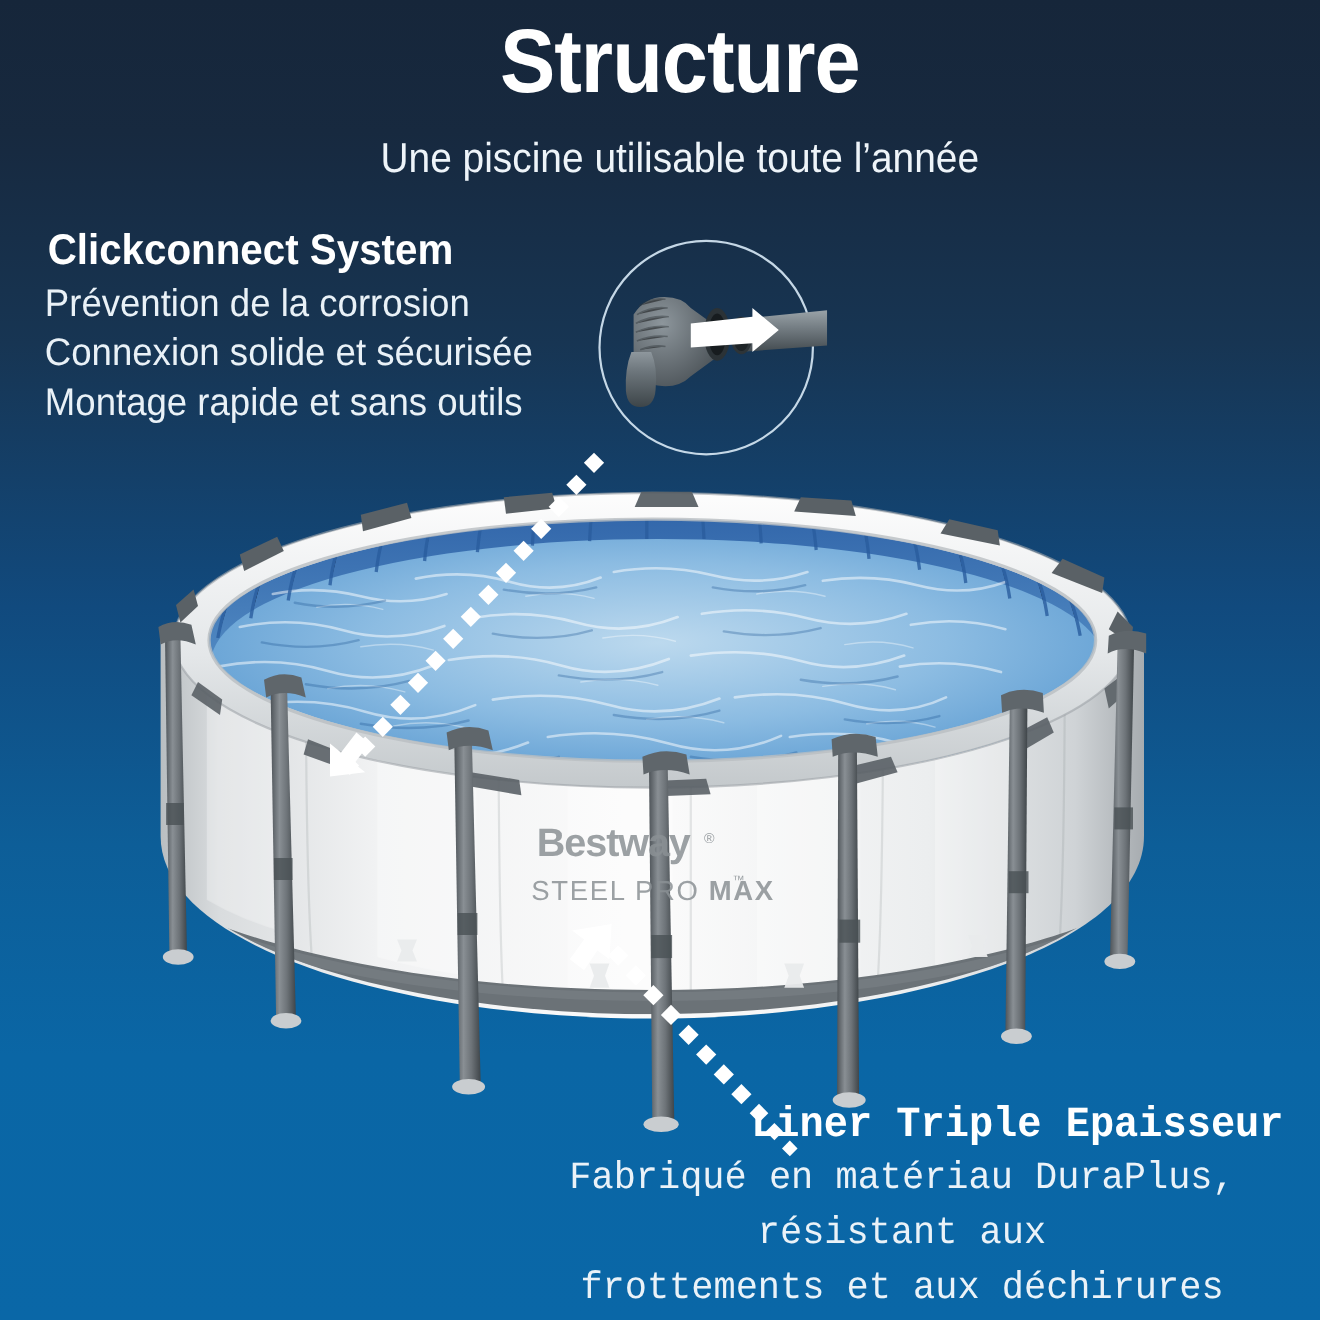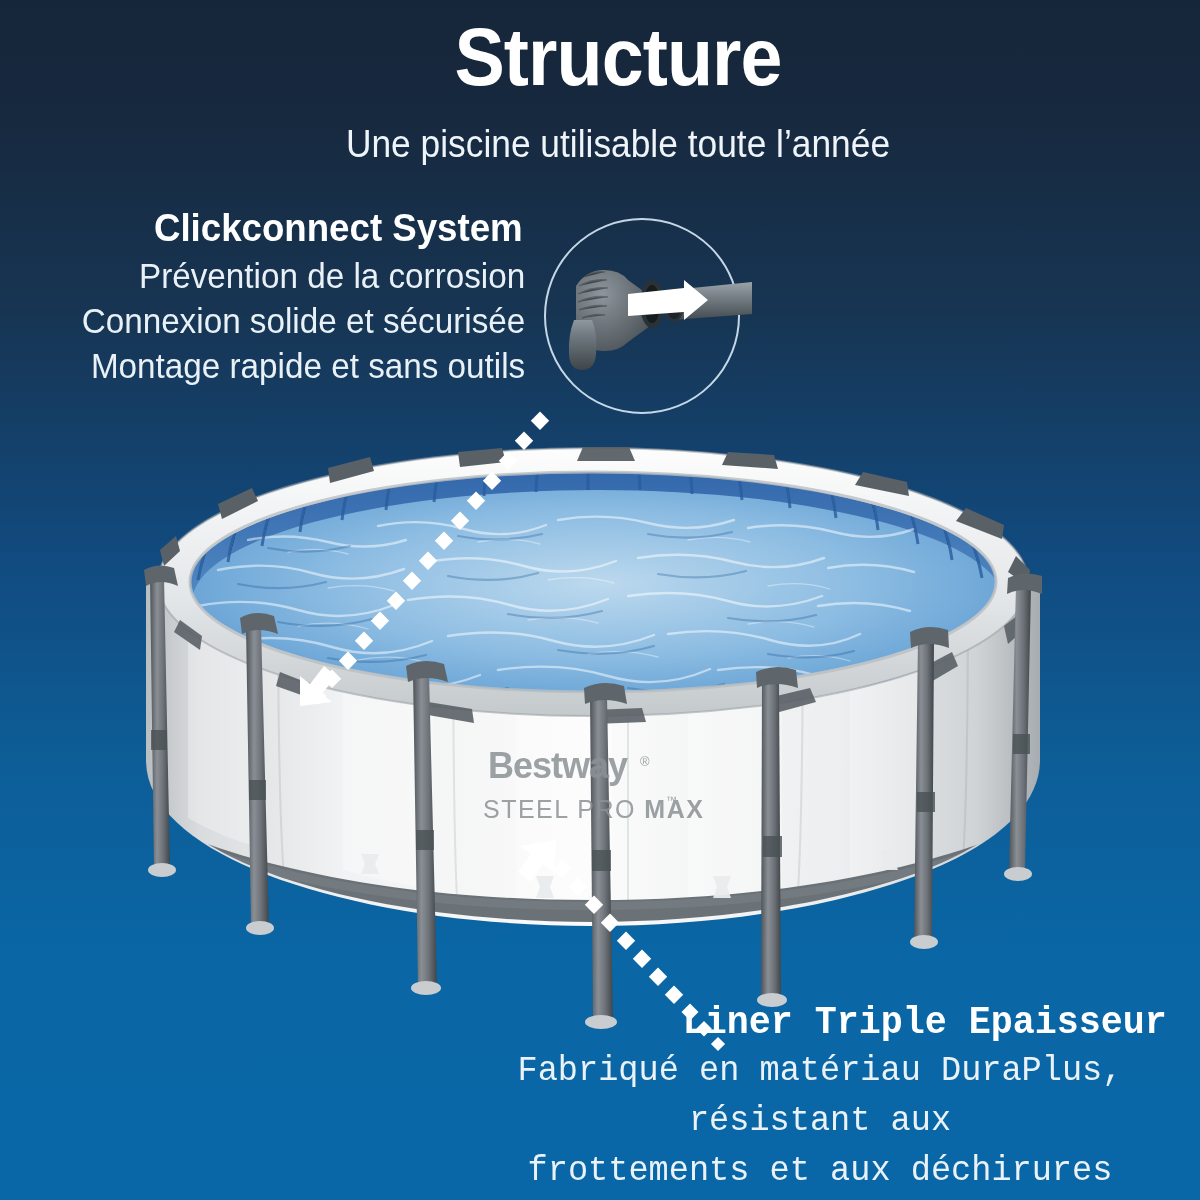--- a/index.html
+++ b/index.html
@@ -29,21 +29,21 @@
     font-family:"Liberation Sans Narrow","Liberation Sans",sans-serif;
     transform:scaleX(.92);transform-origin:50% 50%;
   }
   .subheadline{
     position:absolute;left:0;right:0;top:122px;text-align:center;
     font-size:38px;line-height:44px;color:#eef4f9;font-weight:400;
     transform:scaleX(.93);transform-origin:50% 50%;
   }
 
   .left-block{
-    position:absolute;left:28px;top:205px;width:510px;text-align:right;
+    position:absolute;left:28px;top:205px;width:510px;text-align:left;
   }
   .left-block .title{
     font-size:39px;font-weight:bold;color:#ffffff;line-height:46px;
     margin-bottom:2px;transform:scaleX(.94);transform-origin:50% 50%;
   }
   .left-block .line{
     font-size:35px;color:#e9f1f7;line-height:45px;font-weight:400;
     transform:scaleX(.95);transform-origin:50% 50%;
   }
 

